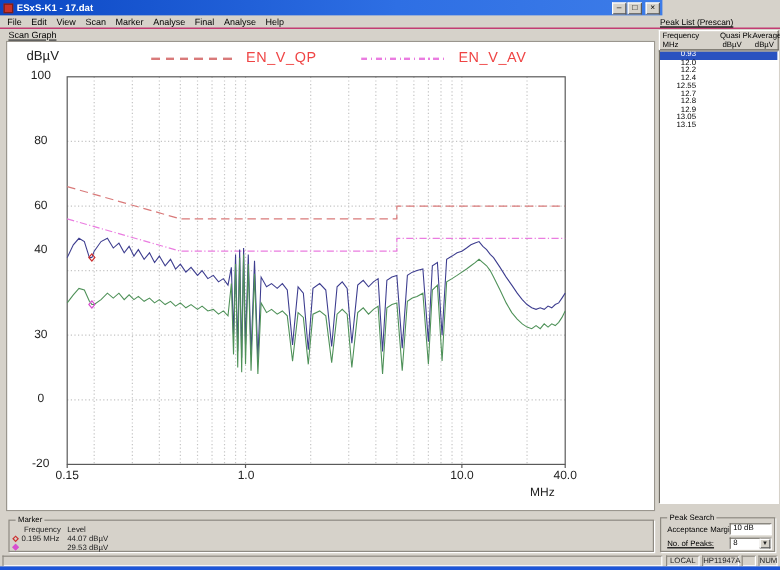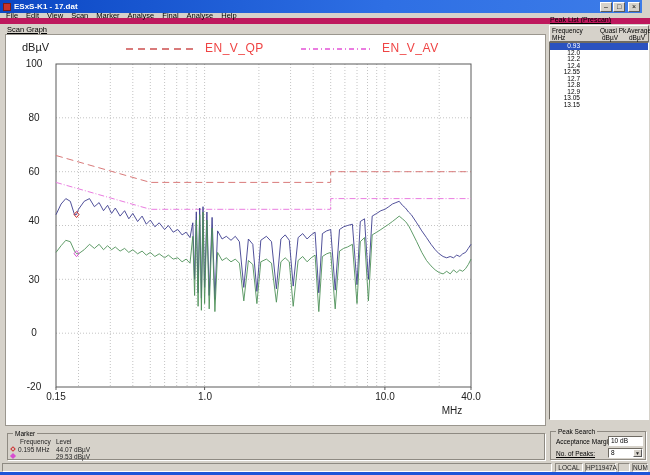--- a/index.html
+++ b/index.html
@@ -2,34 +2,34 @@
 <html><head>
 <meta charset="utf-8">
 <style>
   * { margin:0; padding:0; box-sizing:border-box; }
   html,body { width:650px; height:475px; overflow:hidden; }
   body {
     font-family:"Liberation Sans", sans-serif;
     background:#d6d2ca; position:relative; font-size:7px; color:#000;
   }
   
-  .titlebar { position:absolute; left:0; top:0; width:642px; height:13px;
+  .titlebar { position:absolute; left:0; top:0; width:552px; height:13px;
     background:linear-gradient(90deg,#0b47c4,#2e6fe4 60%,#3d7ce8);
     display:flex; align-items:center; padding:0 2px; }
   .app-icon { width:8px; height:8px; background:#c8332a; border:1px solid #7d1d16;
     margin:0 3px 0 1px; flex:none; }
   .title-text { color:#fff; font-weight:bold; font-size:8px; flex:1;
     white-space:nowrap; overflow:hidden; }
   .winbtn { width:12px; height:10px; background:#d6d2ca; border:1px solid;
     border-color:#fff #5a5a5a #5a5a5a #fff; font-size:7px; line-height:8px;
     text-align:center; color:#000; margin-left:1px; flex:none; }
   .winbtn.close { margin-left:3px; }
   
   .menubar { position:absolute; left:0; top:13px; width:650px; height:11px;
-    background:#d6d2ca; border-bottom:6px solid #be185d; display:flex;
+    background:#d6d2ca; border-bottom:1px solid #be185d; display:flex;
     align-items:center; padding-left:2px; }
   .menu-item { font-size:7.5px; padding:0 4px; line-height:11px; }
   .scan-graph-label { position:absolute; left:7px; top:25px; font-size:7.5px;
     text-decoration:underline; }
   
   .graph-panel { position:absolute; left:5px; top:34px; width:541px; height:392px;
     background:#fff; border:1px solid #9a968e; }
   .graph-panel svg { position:absolute; left:0; top:0; }
   .legend-line { position:absolute; height:2px; }
   .legend-label { position:absolute; font-size:12px; color:#ef4444;
@@ -148,21 +148,21 @@
 
   <div class="legend-line" id="legend-line-qp" style="left: 120px; top: 13px; width: 70px; background: repeating-linear-gradient(90deg, rgb(217, 122, 122) 0px, rgb(217, 122, 122) 7px, transparent 7px, transparent 12px);"></div>
   <span class="legend-label" style="left:199px; top:6px;">EN_V_QP</span>
   <div class="legend-line" id="legend-line-av" style="left: 295px; top: 13px; width: 70px; background: repeating-linear-gradient(90deg, rgb(234, 124, 224) 0px, rgb(234, 124, 224) 5px, transparent 5px, transparent 8px, rgb(234, 124, 224) 8px, rgb(234, 124, 224) 9px, transparent 9px, transparent 12px);"></div>
   <span class="legend-label" style="left:376px; top:6px;">EN_V_AV</span>
 
   <span class="axis-ylabel">dBµV</span>
   <span class="ytick" style="top:23px;">100</span>
   <span class="ytick" style="top:77px;">80</span>
   <span class="ytick" style="top:131px;">60</span>
-  <span class="ytick" style="top:180px;">40</span>
+  <span class="ytick" style="top:168px;">40</span>
   <span class="ytick" style="top:239px;">30</span>
   <span class="ytick" style="top:292px;">0</span>
   <span class="ytick" style="top:346px;">-20</span>
 
   <span class="xtick" style="left:34px;">0.15</span>
   <span class="xtick" style="left:183px;">1.0</span>
   <span class="xtick" style="left:363px;">10.0</span>
   <span class="xtick" style="left:449px;">40.0</span>
   <span class="xunit">MHz</span>
 </div>

